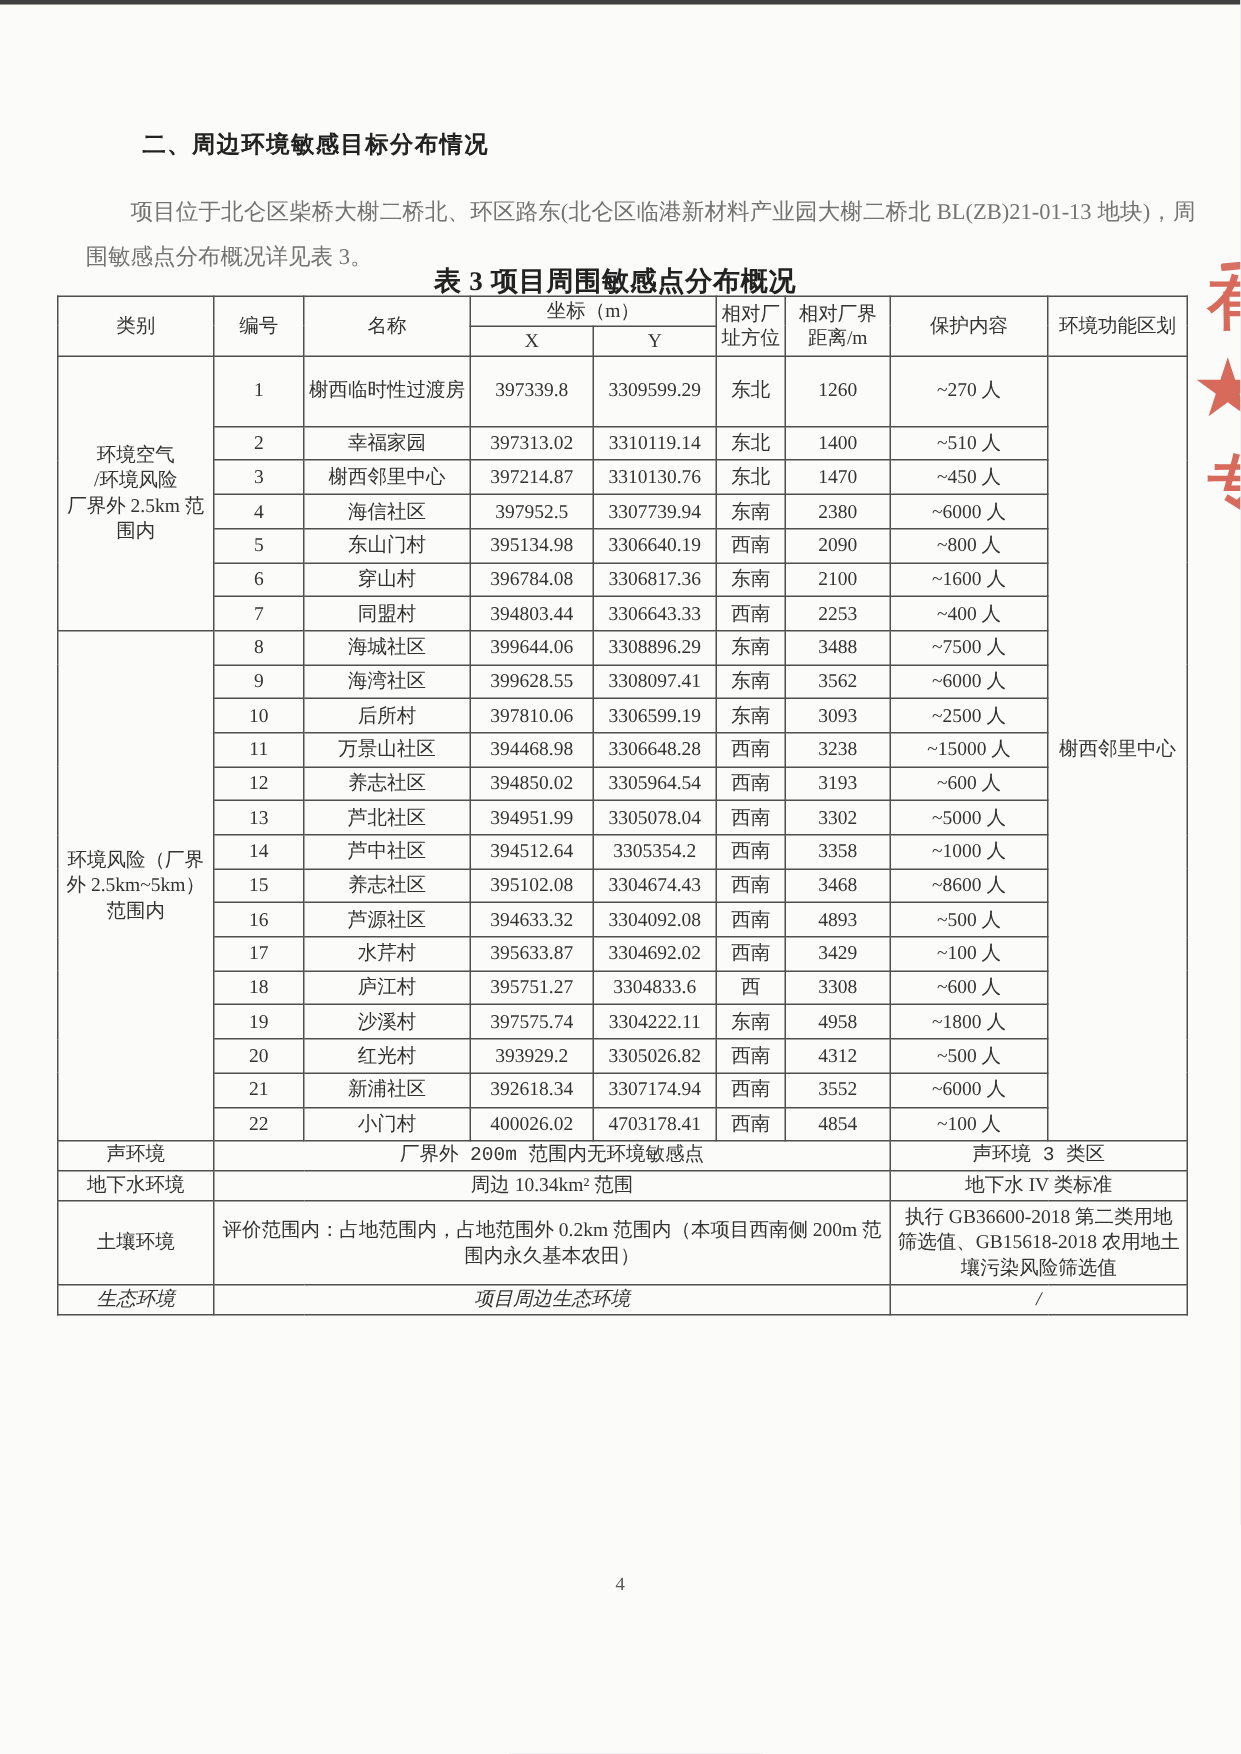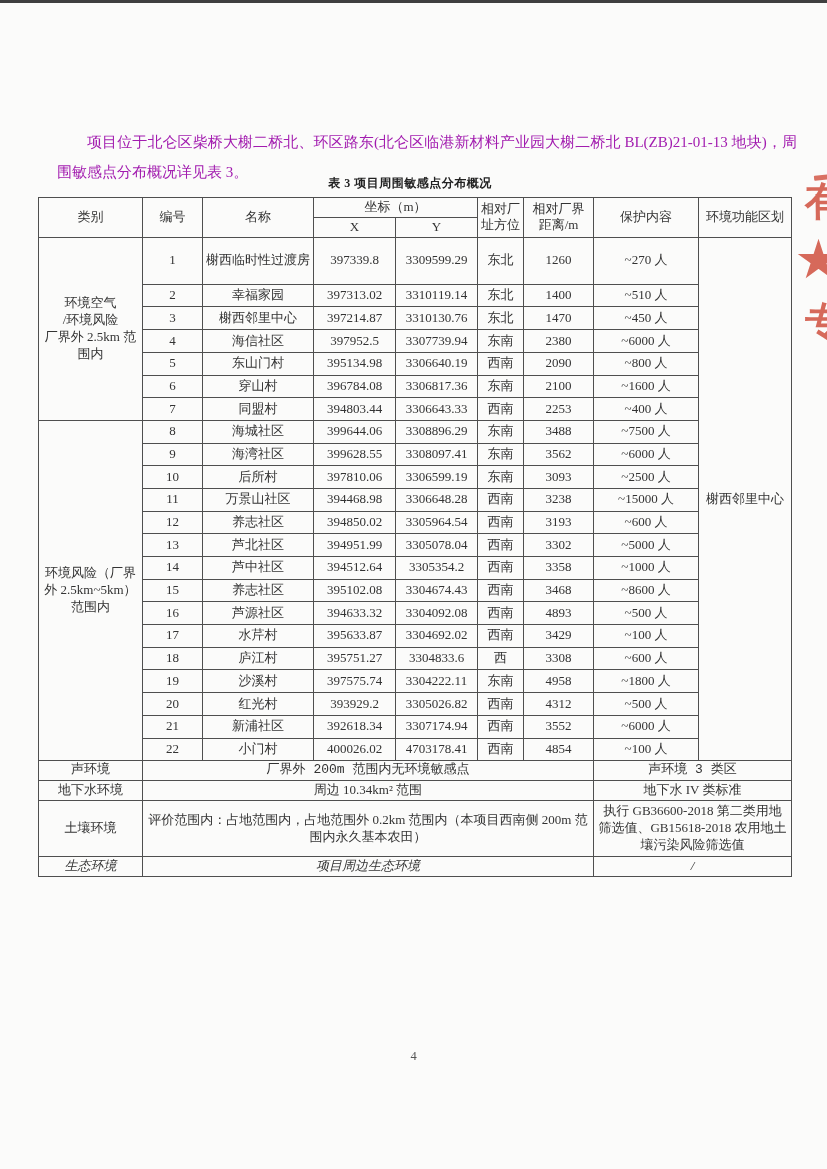--- a/index.html
+++ b/index.html
@@ -8,25 +8,25 @@
     background:#fbfbfa; overflow:hidden;
     font-family:"Liberation Serif","DejaVu Serif",serif; color:#2e2e2e;
   }
   .scan-edge-top { position:absolute; top:0; left:0; width:827px; height:3px; background:#3f3f3f; }
   .doc-heading {
     position:absolute; left:95px; top:86px;
     font-size:15.5px; font-weight:bold; letter-spacing:1px; color:#222;
   }
   .doc-paragraph {
     position:absolute; left:57px; top:112px; width:740px;
-    font-size:15px; line-height:30px; text-indent:2em; text-align:justify; color:#a21caf;
+    font-size:15px; line-height:30px; text-indent:2em; text-align:justify; color:#737373;
   }
   .table-caption {
     position:absolute; left:0; top:175px; width:820px; text-align:center;
-    font-size:12px; font-weight:bold; color:#222; letter-spacing:0.5px;
+    font-size:18px; font-weight:bold; color:#222; letter-spacing:0.5px;
   }
   table.main {
     position:absolute; left:38px; top:197px; width:753px;
     border-collapse:collapse; table-layout:fixed;
   }
   table.main th, table.main td {
     border:1px solid #4f4f4f; text-align:center; vertical-align:middle;
     font-size:13px; font-weight:normal; padding:1px 3px; line-height:1.3;
     overflow:hidden; word-break:break-word; color:#333;
   }
@@ -53,20 +53,21 @@
   #stamp-char-2 { left:797px; top:236px; font-size:48px; }
   #stamp-char-3 { left:805px; top:303px; font-size:40px; }
 </style>
 </head>
 <body>
 
 <div class="page">
 
   <div class="scan-edge-top"></div>
 
+  <div class="doc-heading">二、周边环境敏感目标分布情况</div>
 
   <p class="doc-paragraph">项目位于北仑区柴桥大榭二桥北、环区路东(北仑区临港新材料产业园大榭二桥北 BL(ZB)21-01-13 地块)，周围敏感点分布概况详见表 3。</p>
 
   <div class="table-caption">表 3  项目周围敏感点分布概况</div>
 
   <table class="main">
     <colgroup>
       <col style="width:104px">
         <col style="width:60px">
         <col style="width:111px">

